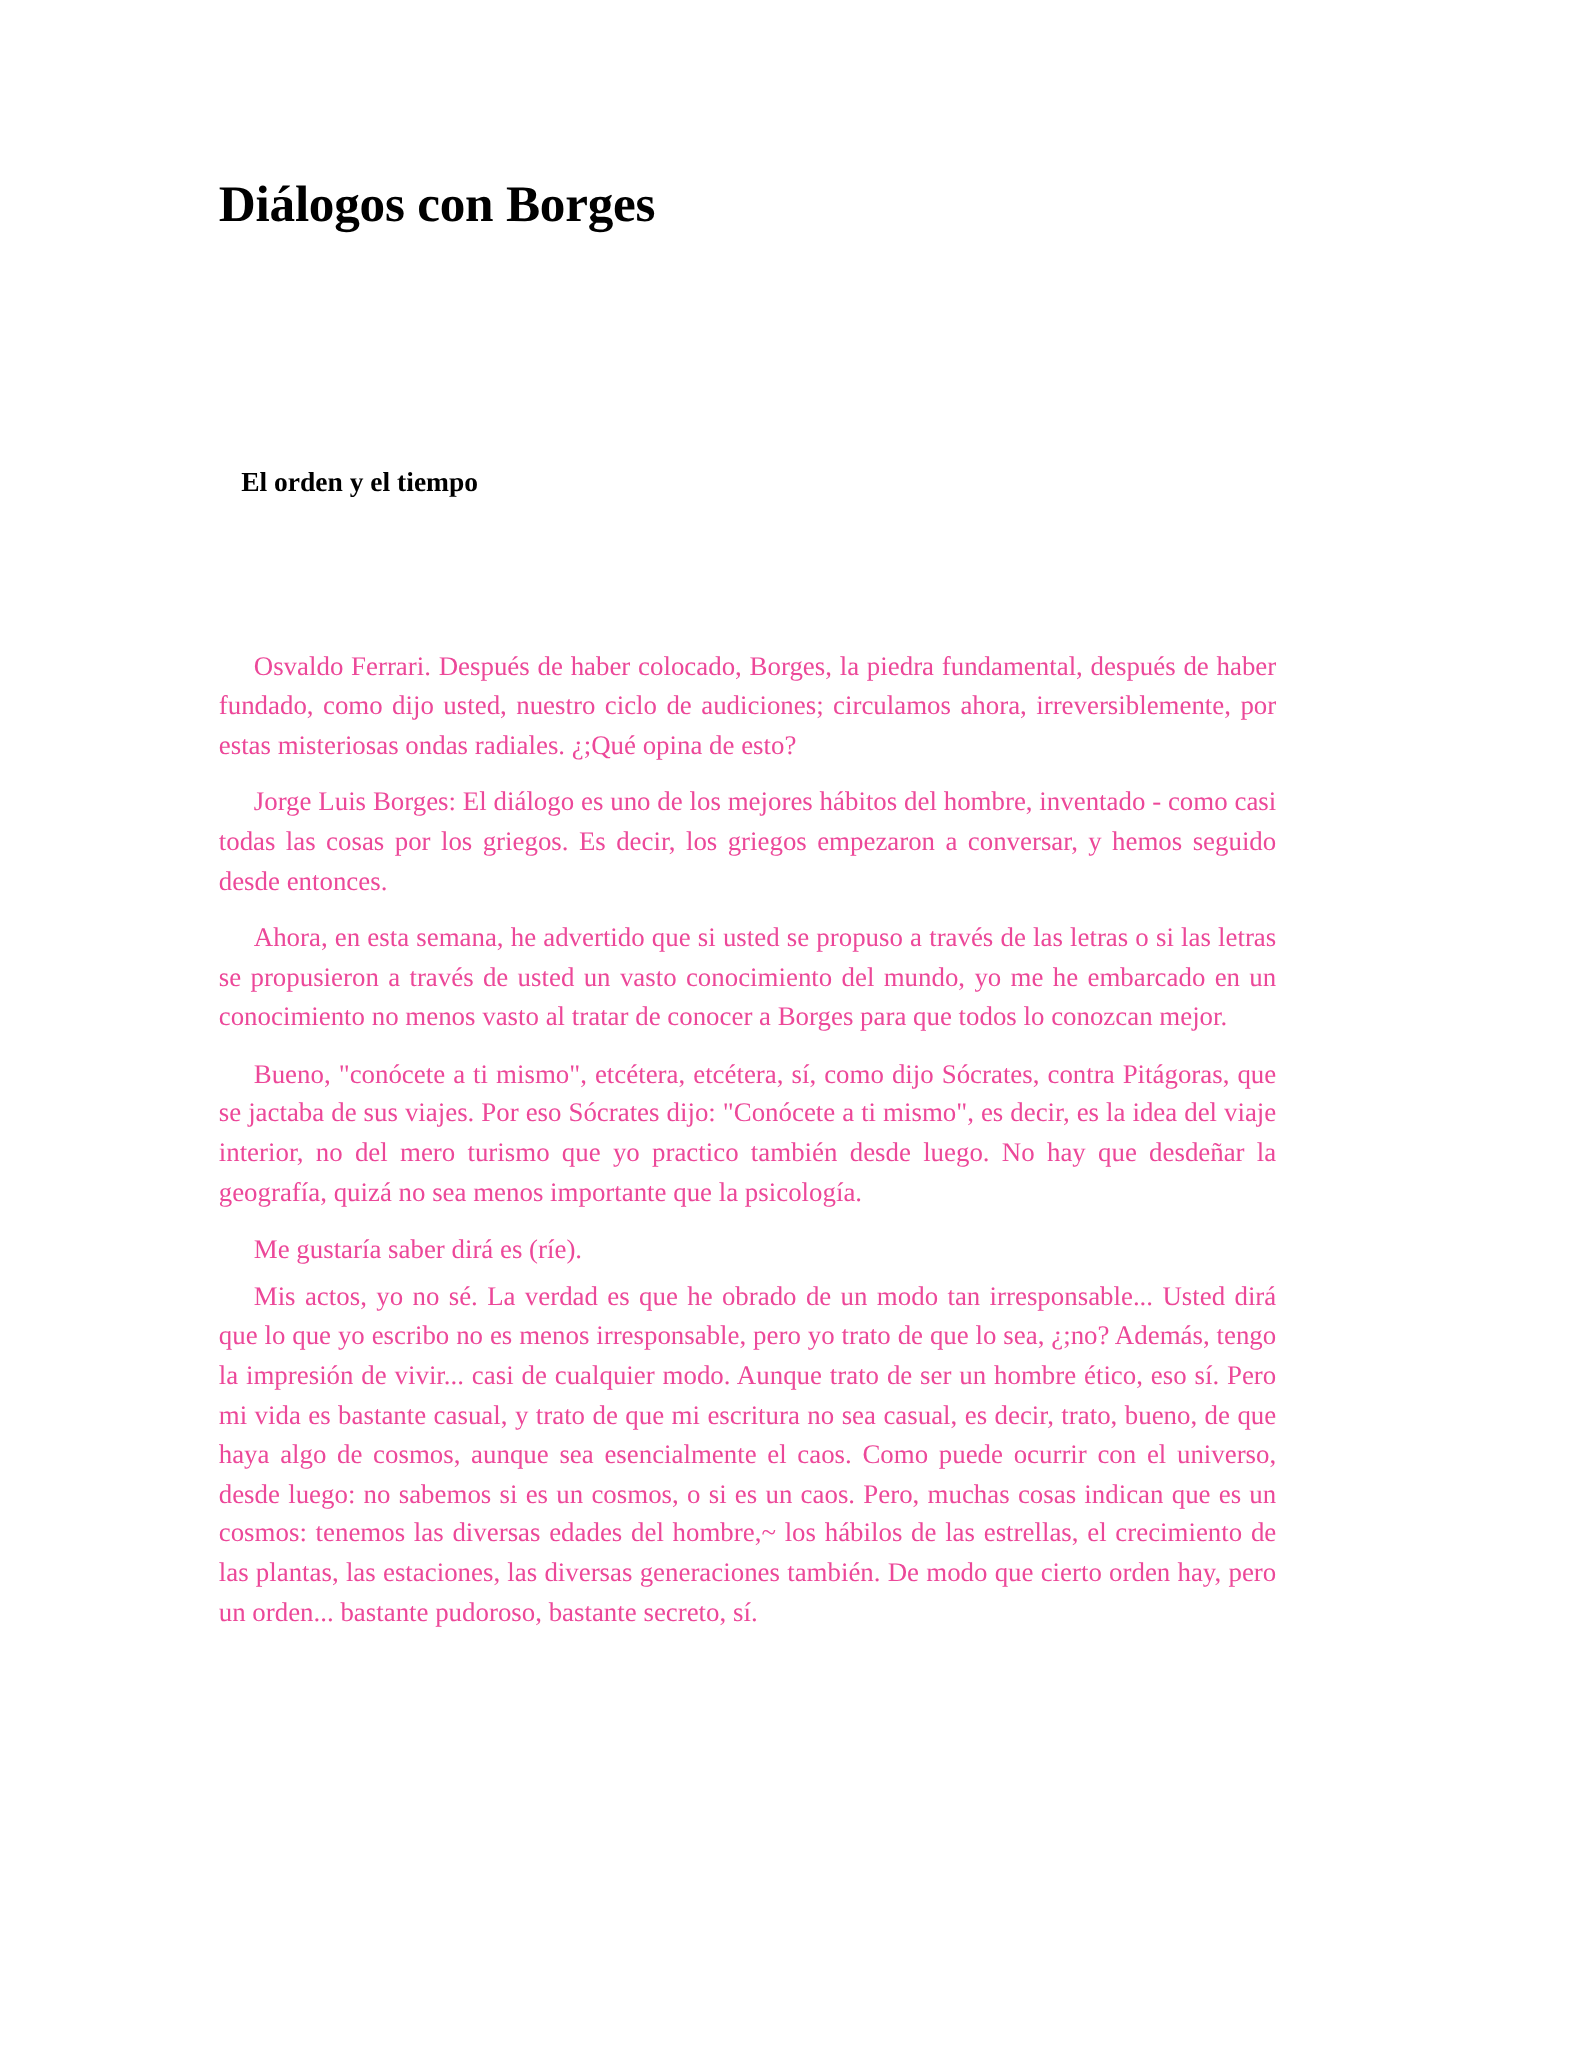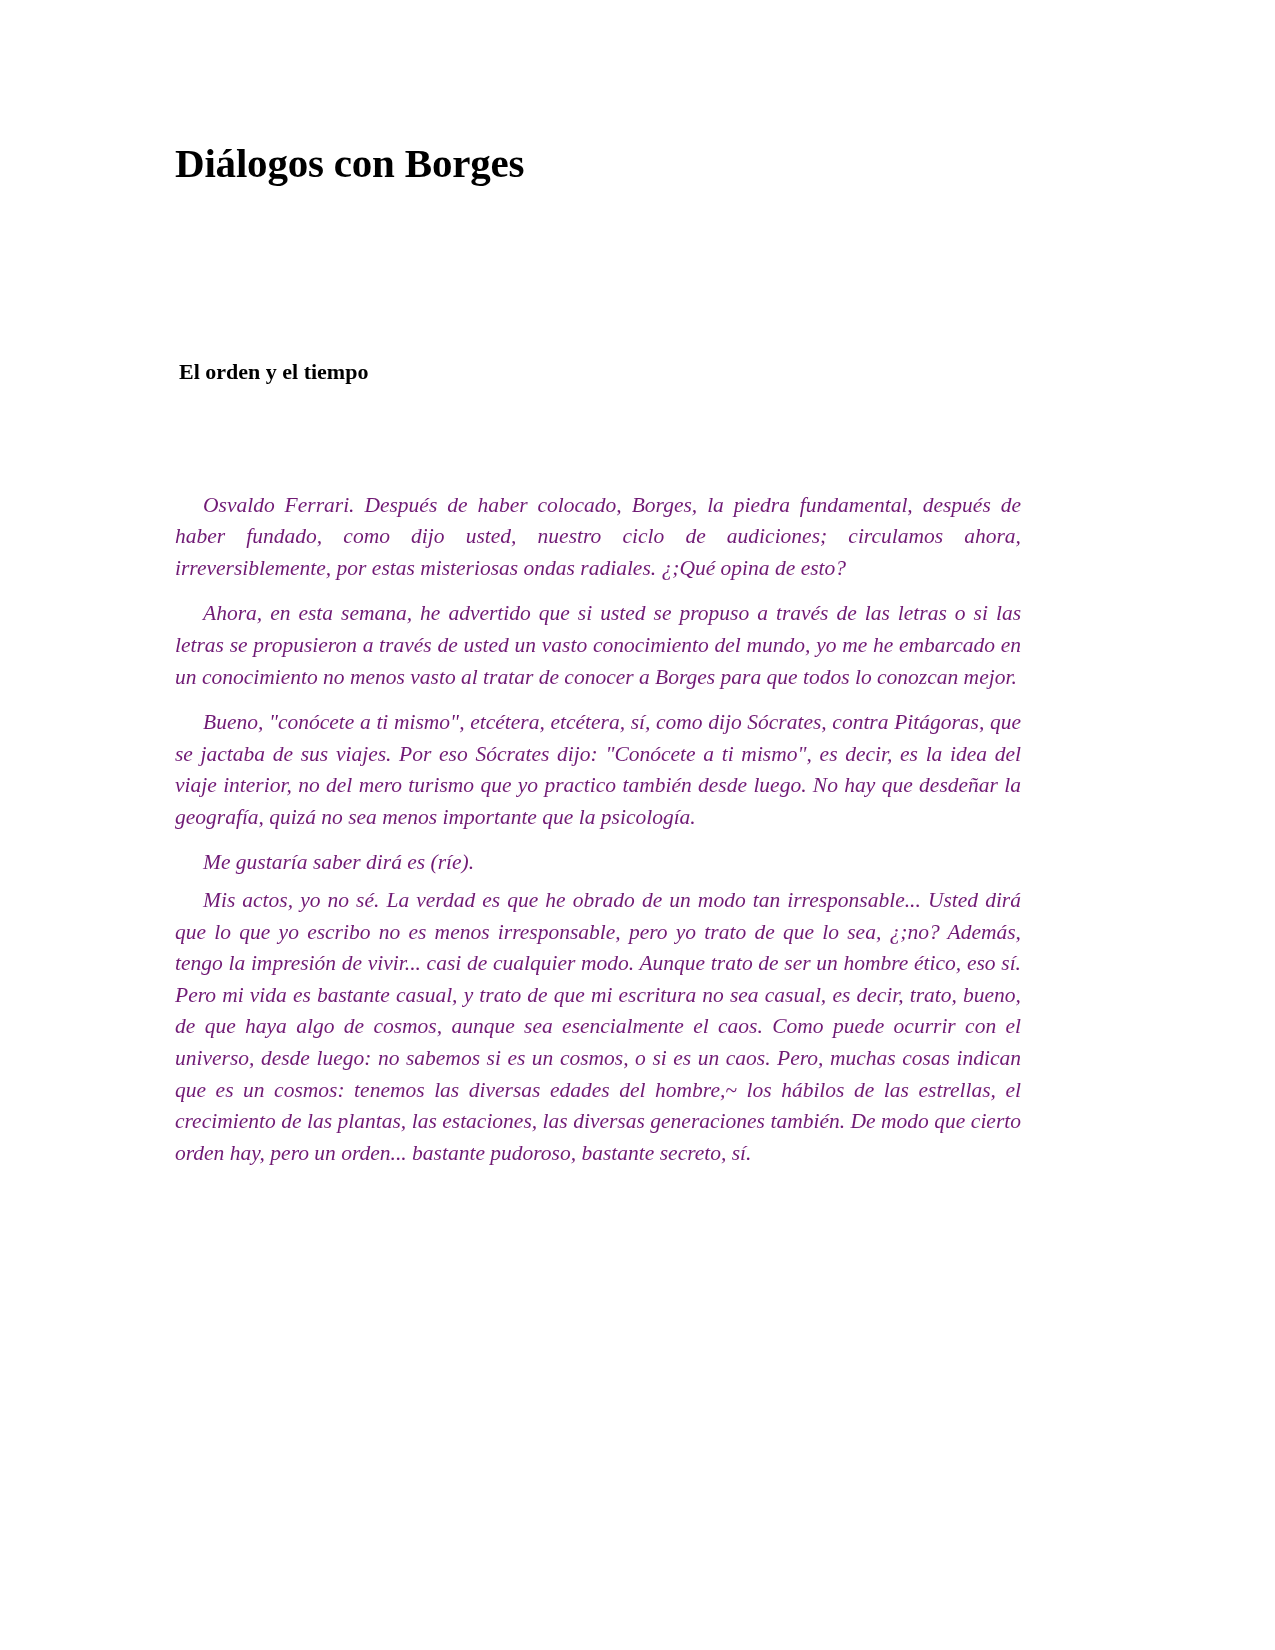--- a/index.html
+++ b/index.html
@@ -48,40 +48,39 @@
 
   .title-spacer {
     height: 168px;
   }
 
   .section-heading {
     font-family: "Liberation Serif", "DejaVu Serif", serif;
     font-weight: bold;
     font-size: 22px;
     line-height: 1.2;
-    margin: 4px;
+    margin: 18px;
     padding: 0;
     color: #000;
   }
 
   .heading-spacer {
     height: 100px;
   }
 
   .body-text p {
     font-family: "Liberation Serif", "DejaVu Serif", serif;
     font-size: 21.5px;
     line-height: 31.6px;
     text-align: justify;
     text-justify: inter-word;
     margin: 0 16px 14px 0;
     text-indent: 28px;
-    color: #701a75;
+    color: #ec4899;
     hyphens: none;
-    font-style: italic;
   }
 
   .body-text p.tight {
     margin-bottom: 6px;
   }
 
   .body-text p:last-child {
     margin-bottom: 0;
   }
 </style>
@@ -94,20 +93,21 @@
     <h1 class="doc-title">Diálogos con Borges</h1>
 
     <div class="title-spacer"></div>
 
     <h2 class="section-heading">El orden y el tiempo</h2>
 
     <div class="heading-spacer"></div>
 
     <div class="body-text">
       <p>Osvaldo Ferrari. Después de haber colocado, Borges, la piedra fundamental, después de haber fundado, como dijo usted, nuestro ciclo de audiciones; circulamos ahora, irreversiblemente, por estas misteriosas ondas radiales. ¿;Qué opina de esto?</p>
+      <p>Jorge Luis Borges: El diálogo es uno de los mejores hábitos del hombre, inventado - como casi todas las cosas por los griegos. Es decir, los griegos empezaron a conversar, y hemos seguido desde entonces.</p>
       <p>Ahora, en esta semana, he advertido que si usted se propuso a través de las letras o si las letras se propusieron a través de usted un vasto conocimiento del mundo, yo me he embarcado en un conocimiento no menos vasto al tratar de conocer a Borges para que todos lo conozcan mejor.</p>
       <p>Bueno, "conócete a ti mismo", etcétera, etcétera, sí, como dijo Sócrates, contra Pitágoras, que se jactaba de sus viajes. Por eso Sócrates dijo: "Conócete a ti mismo", es decir, es la idea del viaje interior, no del mero turismo que yo practico también desde luego. No hay que desdeñar la geografía, quizá no sea menos importante que la psicología.</p>
       <p class="tight">Me gustaría saber dirá es (ríe).</p>
       <p>Mis actos, yo no sé. La verdad es que he obrado de un modo tan irresponsable... Usted dirá que lo que yo escribo no es menos irresponsable, pero yo trato de que lo sea, ¿;no? Además, tengo la impresión de vivir... casi de cualquier modo. Aunque trato de ser un hombre ético, eso sí. Pero mi vida es bastante casual, y trato de que mi escritura no sea casual, es decir, trato, bueno, de que haya algo de cosmos, aunque sea esencialmente el caos. Como puede ocurrir con el universo, desde luego: no sabemos si es un cosmos, o si es un caos. Pero, muchas cosas indican que es un cosmos: tenemos las diversas edades del hombre,~ los hábilos de las estrellas, el crecimiento de las plantas, las estaciones, las diversas generaciones también. De modo que cierto orden hay, pero un orden... bastante pudoroso, bastante secreto, sí.</p>
     </div>
 
   </div>
 </div>
 
 </body></html>

